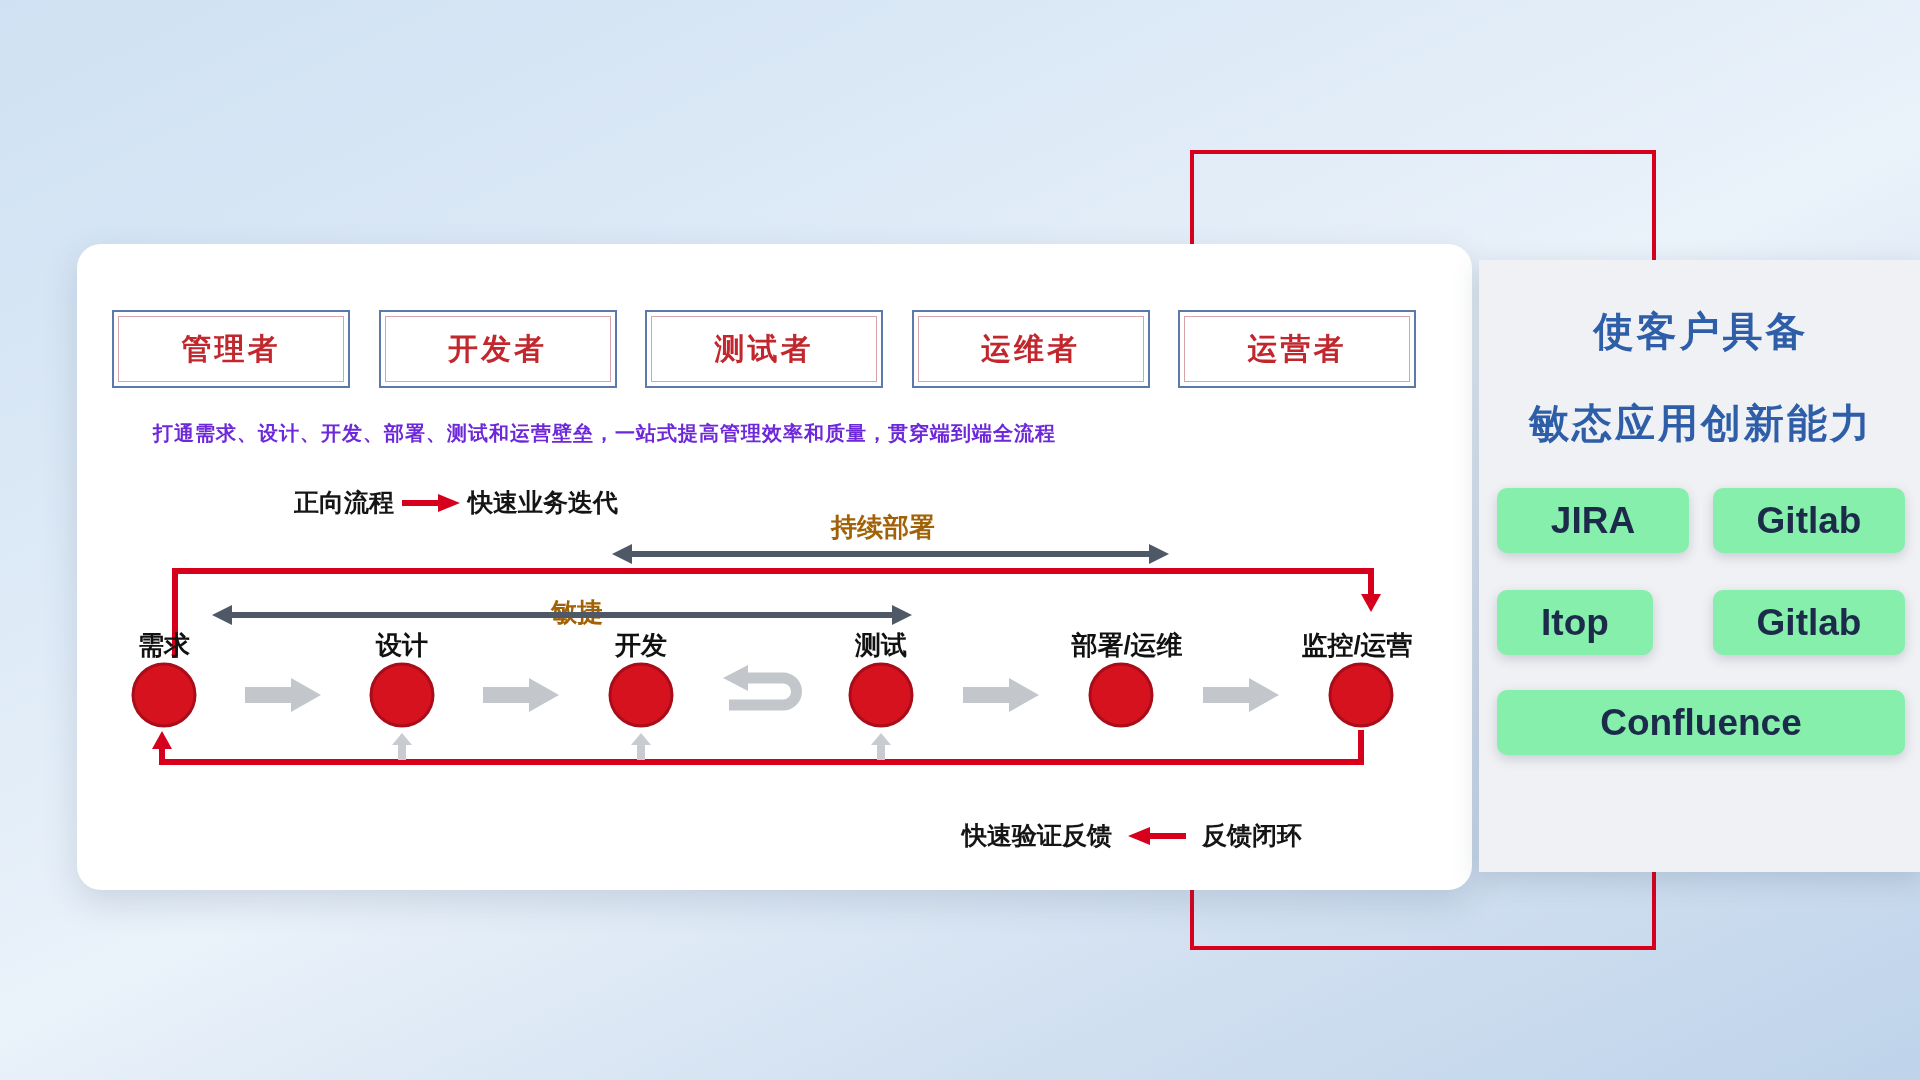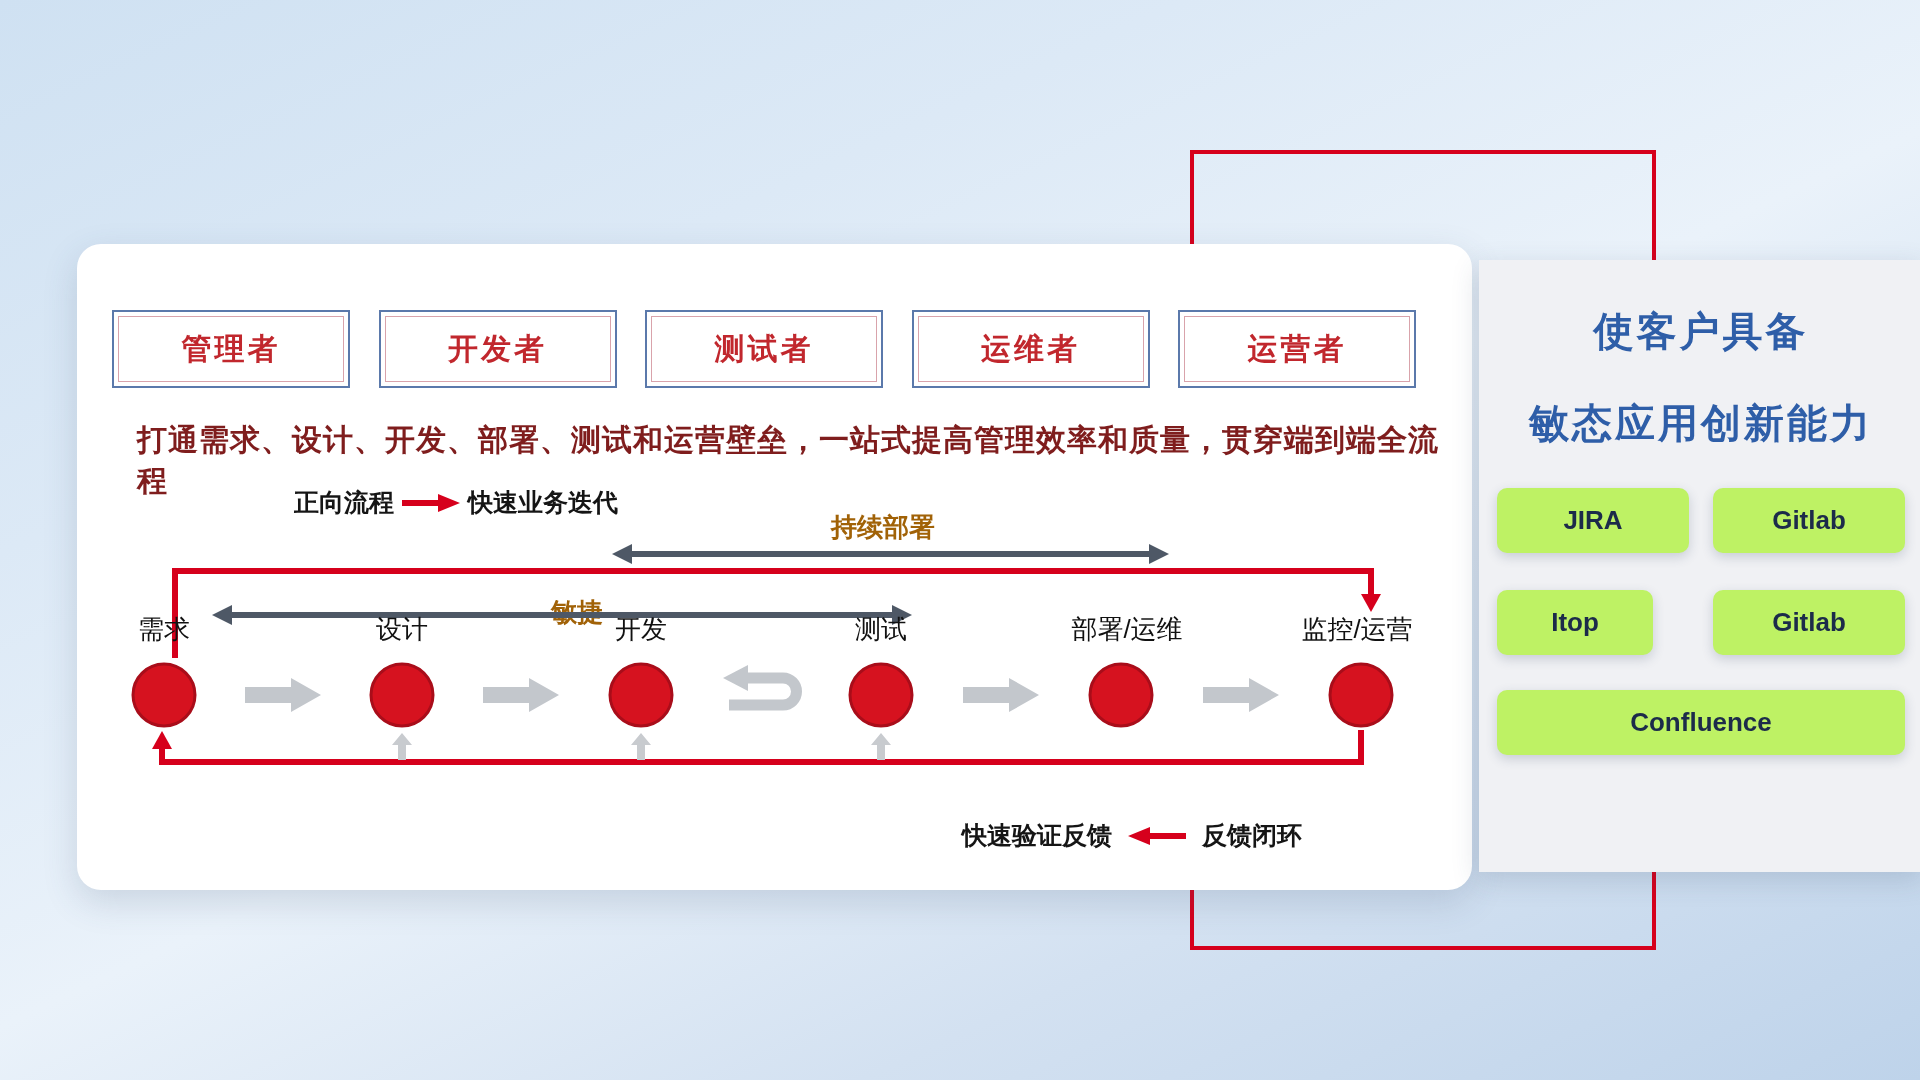--- a/index.html
+++ b/index.html
@@ -44,44 +44,44 @@
   .role-box::after {
     content: ""; position: absolute; inset: 4px;
     border: 1px solid #d9a3ab; pointer-events: none;
   }
   .role-label {
     color: #c1272d; font-size: 30px; font-weight: bold; letter-spacing: 3px;
   }
 
   .description {
     position: absolute;
-    left: 60px; top: 176px; width: 1330px;
-    color: #7f1d1d; font-size: 30px; font-weight: bold; letter-spacing: 1px;
+    left: 76px; top: 176px; width: 1330px;
+    color: #6d28d9; font-size: 20px; font-weight: bold; letter-spacing: 1px;
   }
 
   .legend-forward {
     position: absolute; left: 217px; top: 242px;
     display: flex; align-items: center; gap: 8px;
   }
   .legend-feedback {
     position: absolute; left: 885px; top: 575px;
     display: flex; align-items: center; gap: 16px;
   }
   .legend-text { color: #151515; font-size: 25px; font-weight: bold; }
 
   .float-label {
     position: absolute; transform: translate(-50%, -50%);
     color: #a16207; font-size: 26px; font-weight: bold; white-space: nowrap;
   }
   .label-cd { left: 806px; top: 283px; }
   .label-agile { left: 500px; top: 352px; margin-top: 16px; }
 
   .stage-label {
-    position: absolute; top: 368px; transform: translateX(-50%);
-    color: #111; font-size: 26px; font-weight: normal; white-space: nowrap;
+    position: absolute; top: 384px; transform: translateX(-50%);
+    color: #111; font-size: 26px; font-weight: bold; white-space: nowrap;
   }
 
   .flow-svg { position: absolute; left: 0; top: 0; }
 
   
   .tools-panel {
     position: absolute;
     left: 1479px; top: 260px; width: 444px; height: 612px;
     background: #f0f1f4;
     box-shadow: 0 8px 26px rgba(50, 70, 100, 0.18);
@@ -89,24 +89,24 @@
   }
   .panel-title {
     position: absolute; left: 0; width: 100%;
     text-align: center;
     color: #2e5ea8; font-size: 40px; font-weight: bold; letter-spacing: 3px;
   }
   .panel-title.line1 { top: 44px; }
   .panel-title.line2 { top: 136px; }
   .tool {
     position: absolute; height: 65px;
-    background: #bef264; border-radius: 10px;
+    background: #86efac; border-radius: 10px;
     box-shadow: 0 4px 12px rgba(40, 60, 90, 0.20);
     display: flex; align-items: center; justify-content: center;
-    color: #1c2b4a; font-size: 26px; font-weight: bold;
+    color: #1c2b4a; font-size: 37px; font-weight: bold;
   }
   .tool-jira       { left: 18px;  top: 228px; width: 192px; }
   .tool-gitlab     { left: 234px; top: 228px; width: 192px; }
   .tool-itop       { left: 18px;  top: 330px; width: 156px; }
   .tool-jenkins    { left: 234px; top: 330px; width: 192px; }
   .tool-confluence { left: 18px;  top: 430px; width: 408px; }
 </style>
 </head>
 <body>
 

